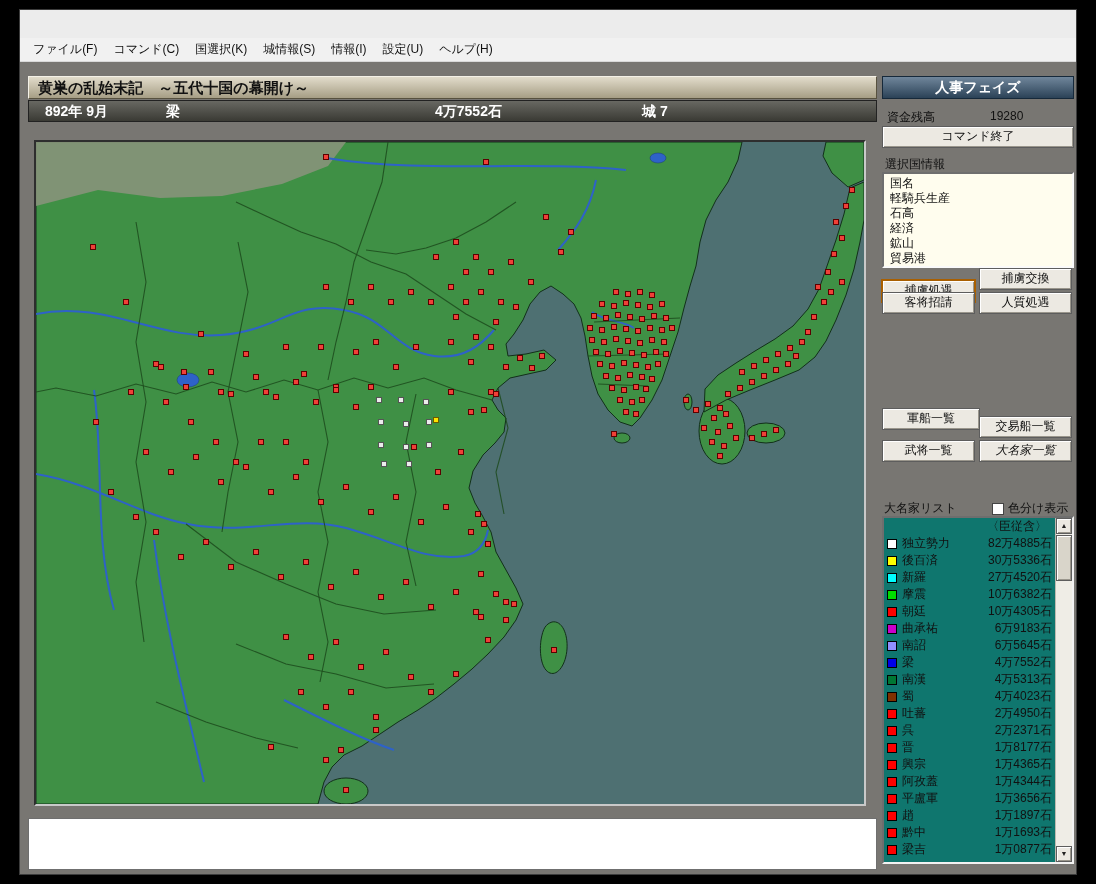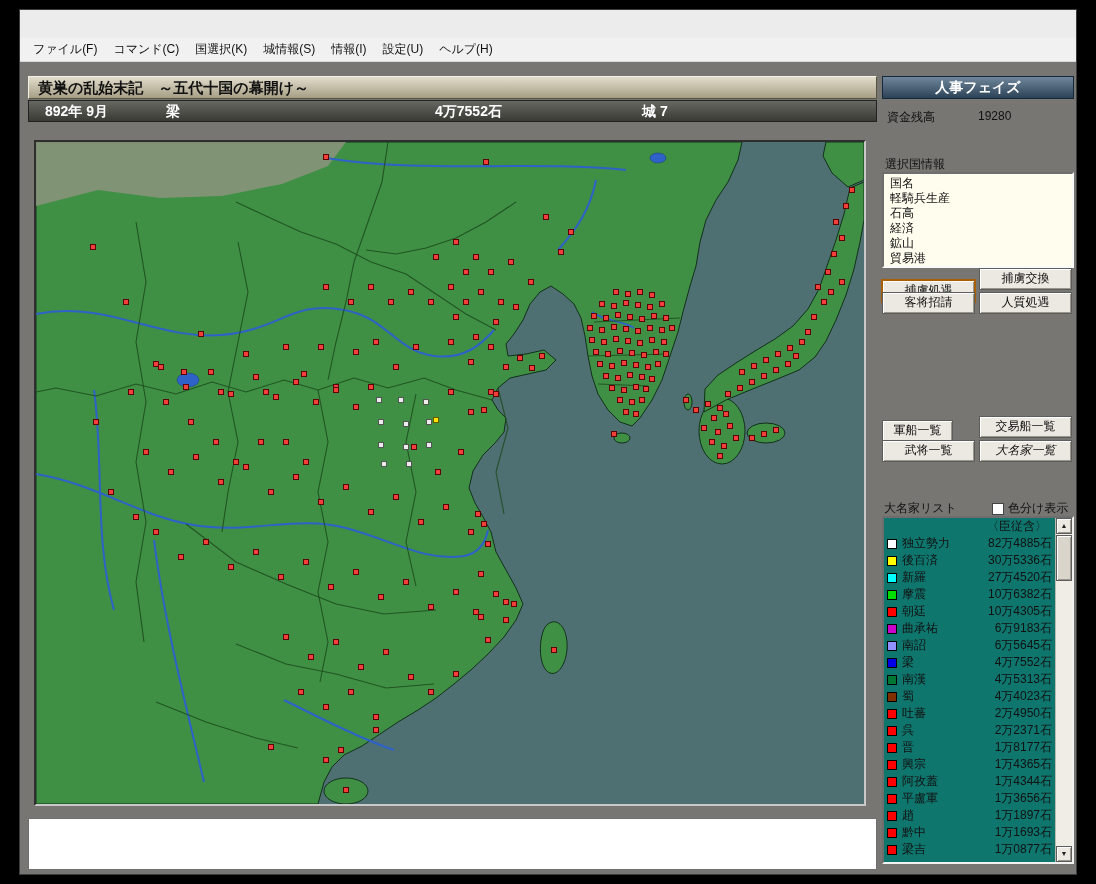--- a/index.html
+++ b/index.html
@@ -48,33 +48,33 @@
   .pborder{stroke:var(--c-border);stroke-width:1.1;fill:none;opacity:.85;}
   
   .bottom-bar{position:absolute;left:8px;top:756px;width:849px;height:52px;background:#fff;
     border:1px solid #6f6f6f;}
   
   .side-panel{position:absolute;left:862px;top:14px;width:192px;height:794px;font-size:12px;color:#111;}
   .phase-header{position:absolute;left:0;top:0;width:192px;height:23px;
     background:linear-gradient(#70869b,#2b4257);border:1px solid #16293a;
     color:#fff;font-weight:bold;font-size:14px;text-align:center;line-height:21px;}
   .funds-label{position:absolute;left:5px;top:33px;}
-  .funds-value{position:absolute;left:96px;top:33px;}
+  .funds-value{position:absolute;left:108px;top:33px;}
   .btn{background:#ece9e2;border:1px solid #5d5d5d;
     box-shadow:inset 1px 1px 0 #ffffff, inset -1px -1px 0 #9a968c;
     font-size:12px;color:#111;text-align:center;line-height:19px;position:absolute;height:22px;}
   .btn-end{left:0;top:50px;width:192px;}
   .sel-info-label{position:absolute;left:3px;top:80px;}
   .info-box{position:absolute;left:0;top:96px;width:192px;height:96px;background:#fffdee;
     border:2px solid;border-color:#6e6e6e #fafafa #fafafa #6e6e6e;padding:2px 0 0 6px;}
   .info-box div{line-height:15px;}
   .btn-a1{left:0;top:192px;width:93px;} .btn-a2{left:97px;top:192px;width:93px;}
   .btn-a3{left:0;top:216px;width:93px;} .btn-a4{left:97px;top:216px;width:93px;}
   .btn-hl{outline:2px solid #a95f00;outline-offset:-1px;margin-top:12px;}
-  .btn-l1{left:0;top:344px;width:71px;} .btn-l2{left:97px;top:340px;width:93px;}
+  .btn-l1{left:0;top:332px;width:98px;} .btn-l2{left:97px;top:340px;width:93px;}
   .btn-l3{left:0;top:364px;width:93px;} .btn-l4{left:97px;top:364px;width:93px;font-style:italic;}
   .daimyo-label{position:absolute;left:2px;top:424px;}
   .color-check{position:absolute;left:110px;top:424px;display:flex;align-items:center;}
   .checkbox{width:12px;height:12px;background:#fff;border:1px solid #444;margin-right:4px;flex:none;}
   .listbox{position:absolute;left:0;top:440px;width:192px;height:348px;background:#0f766e;
     border:2px solid;border-color:#6e6e6e #f2f2f2 #f2f2f2 #6e6e6e;overflow:hidden;}
   .list-inner{position:absolute;left:0;top:0;right:17px;bottom:0;}
   .list-header{height:17px;line-height:17px;text-align:right;padding-right:8px;}
   .daimyo-row{height:17px;display:flex;align-items:center;padding-left:3px;}
   .swatch{width:10px;height:10px;border:1px solid #000;margin-right:5px;flex:none;}
@@ -415,20 +415,21 @@
           </div>
       </div>
     </div>
 
     <div class="bottom-bar"></div>
 
     <div class="side-panel">
       <div class="phase-header">人事フェイズ</div>
       <span class="funds-label">資金残高</span>
       <span class="funds-value">19280</span>
+      <div class="btn btn-end">コマンド終了</div>
 
       <span class="sel-info-label">選択国情報</span>
       <div class="info-box">
           <div>国名</div>
           <div>軽騎兵生産</div>
           <div>石高</div>
           <div>経済</div>
           <div>鉱山</div>
           <div>貿易港</div>
         </div>

